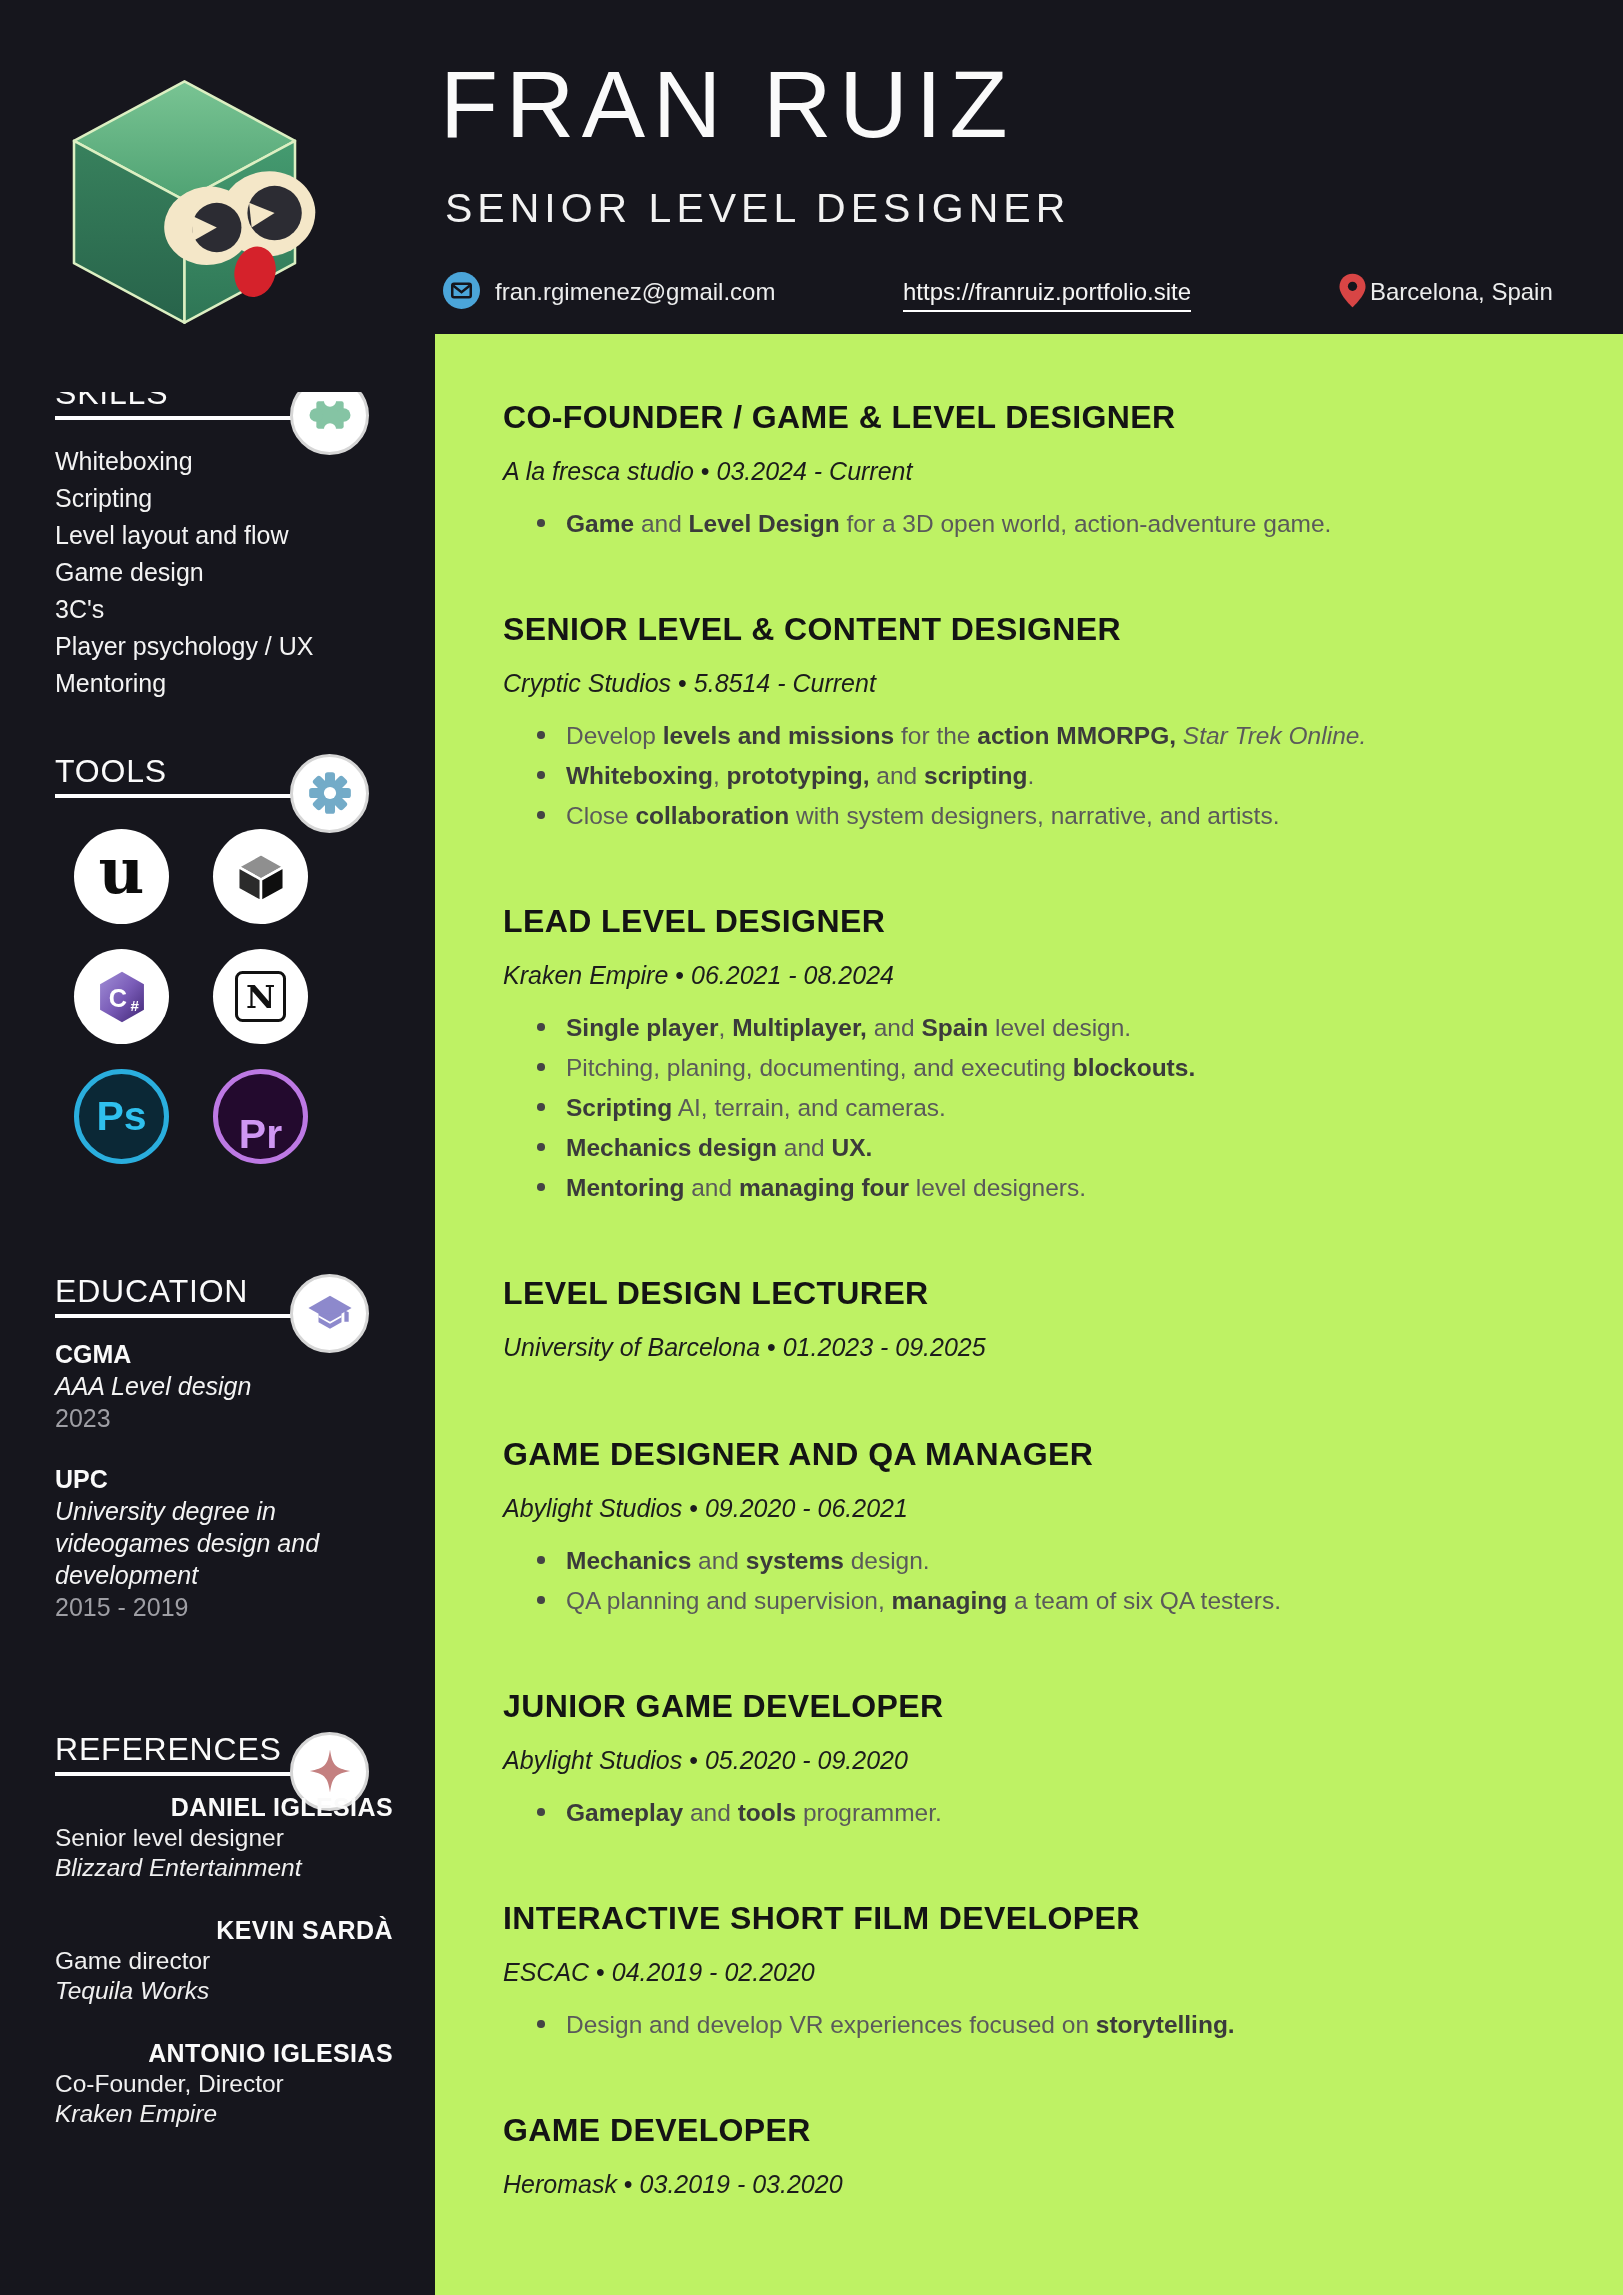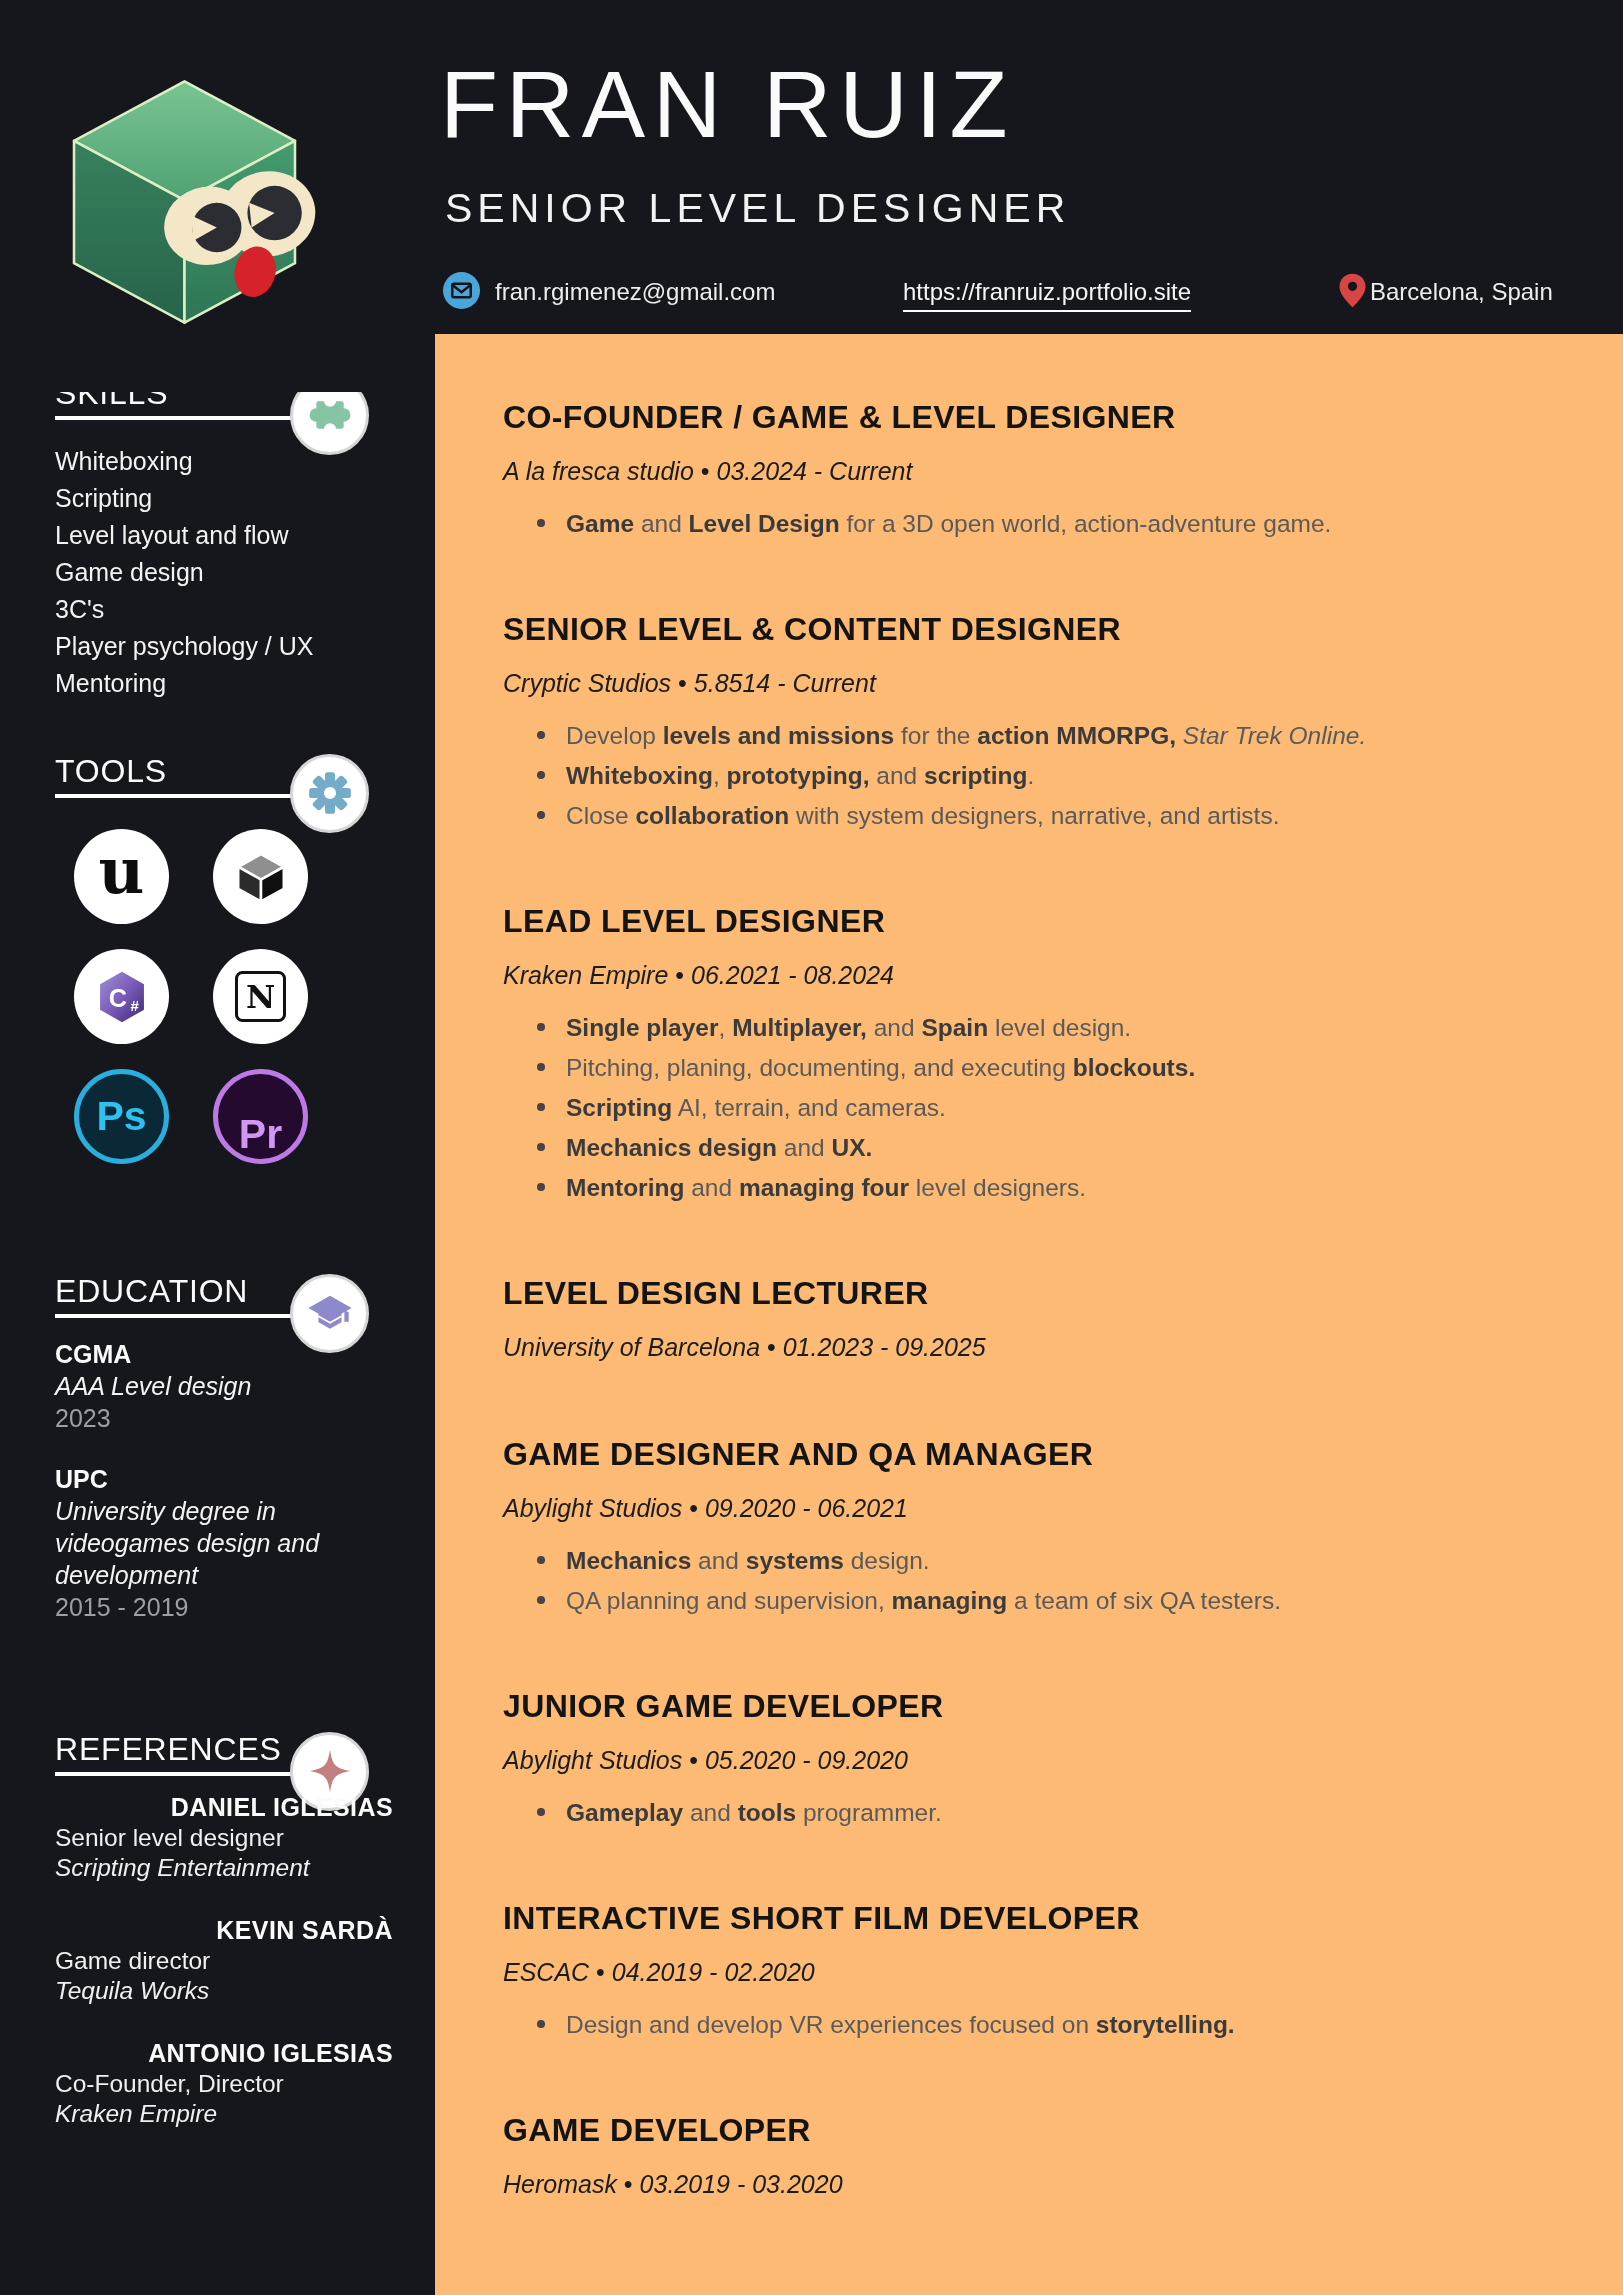--- a/index.html
+++ b/index.html
@@ -49,21 +49,21 @@
   .edu-degree { font-size:25px; font-style:italic; line-height:32px; color:#f3f3f3; }
   .edu-years  { font-size:25px; line-height:32px; color:#9e9ea4; }
 
   .ref-block { position:absolute; left:55px; top:1792px; width:338px; }
   .ref-entry { margin-bottom:32px; }
   .ref-name { font-size:25px; font-weight:700; line-height:31px; color:#fafafa; letter-spacing:0.4px;text-align:right; }
   .ref-role { font-size:24.5px; line-height:30px; color:#f0f0f0; }
   .ref-company { font-size:24.5px; font-style:italic; line-height:30px; color:#f0f0f0; }
 
   
-  .main { position:absolute; left:435px; top:334px; width:1188px; height:1962px; background:#fdba74; padding:63px 47px 0 68px; z-index:3; }
+  .main { position:absolute; left:435px; top:334px; width:1188px; height:1962px; background:#bef264; padding:63px 47px 0 68px; z-index:3; }
   .entry { margin-bottom:71px; }
   .entry h3 { font-size:32px; font-weight:700; color:#141414; letter-spacing:0.4px; line-height:41px; }
   .company { margin-top:17px; font-size:25px; font-style:italic; color:#1c1c1c; line-height:32px; }
   .company .dot { font-style:normal; }
   .entry ul { margin-top:22px; list-style:none; padding-left:47px; }
   .entry li { position:relative; font-size:24.5px; line-height:29px; color:#5a5a5a; margin-bottom:11px;margin-left:16px; }
   .entry li::before { content:""; position:absolute; left:-29px; top:10px; width:7.6px; height:7.6px; border-radius:50%; background:#454545; }
   .sb { font-weight:700; color:#3b3b3b; }
   .si { font-style:italic; }
 </style>
@@ -187,21 +187,21 @@
         <svg viewBox="0 0 64 64">
           <path d="M32 2 C35 24 40 28 60 32 C40 36 35 40 32 62 C29 40 24 36 4 32 C24 28 29 24 32 2 Z" style="fill:var(--accent_salmon,#c48080)"></path>
         </svg>
       </div>
     </section>
 
     <div class="ref-block">
       <div class="ref-entry">
         <div class="ref-name">DANIEL IGLESIAS</div>
         <div class="ref-role">Senior level designer</div>
-        <div class="ref-company">Scripting Entertainment</div>
+        <div class="ref-company">Blizzard Entertainment</div>
       </div>
       <div class="ref-entry">
         <div class="ref-name">KEVIN SARDÀ</div>
         <div class="ref-role">Game director</div>
         <div class="ref-company">Tequila Works</div>
       </div>
       <div class="ref-entry">
         <div class="ref-name">ANTONIO IGLESIAS</div>
         <div class="ref-role">Co-Founder, Director</div>
         <div class="ref-company">Kraken Empire</div>

